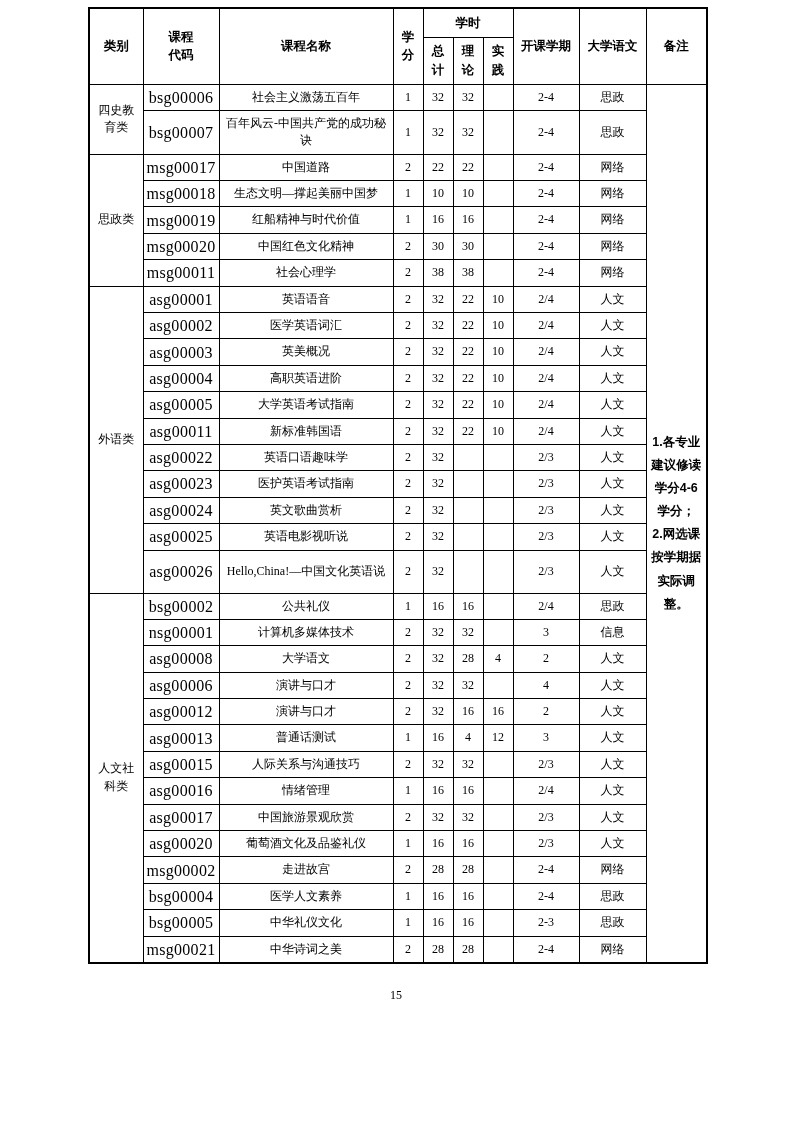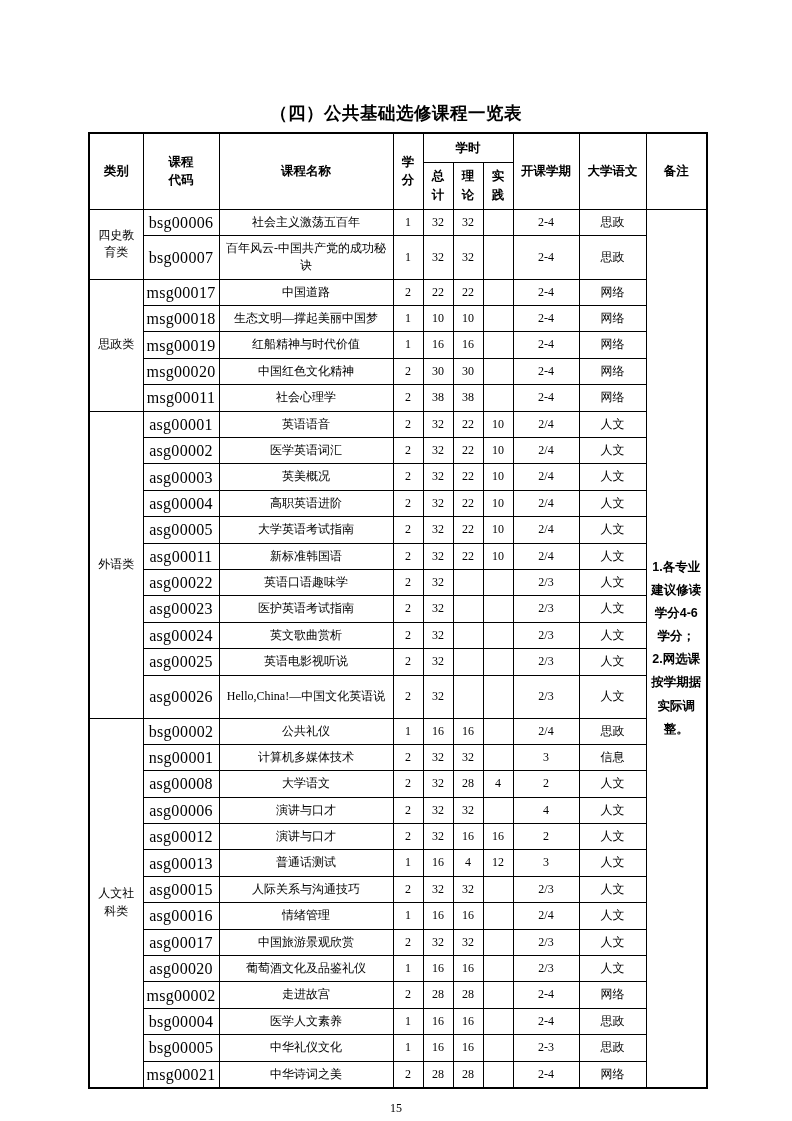--- a/index.html
+++ b/index.html
@@ -60,30 +60,29 @@
     line-height: 1.85;
     word-break: break-all;
     text-align: center;
     vertical-align: middle;
     padding: 9px 3px;
   }
   td.remark-cell .remark-item { display: block; }
   .page-number {
     text-align: center;
     font-size: 12px;
-    margin-top: 12px;
+    margin-top: 24px;
     font-family: "Liberation Serif", "DejaVu Serif", serif;
   }
 </style>
 </head>
 <body>
 
 <div class="page">
 
-  <div class="doc-title">（四）公共基础选修课程一览表</div>
 
   <table class="course-table">
     <colgroup>
       <col style="width:54px">
         <col style="width:76px">
         <col style="width:174px">
       <col style="width:30px">
         <col style="width:30px">
         <col style="width:30px">
         <col style="width:30px">

